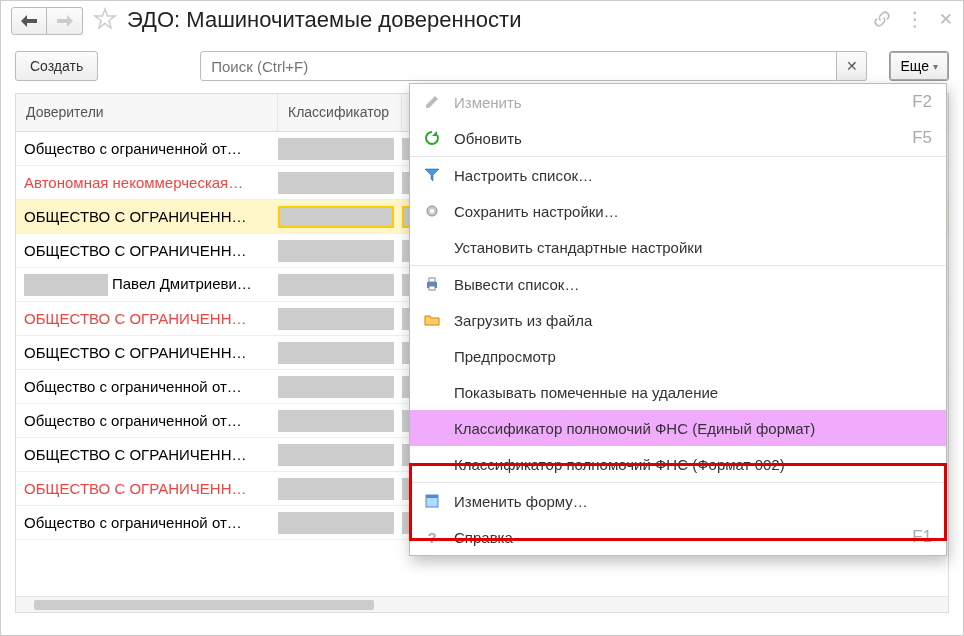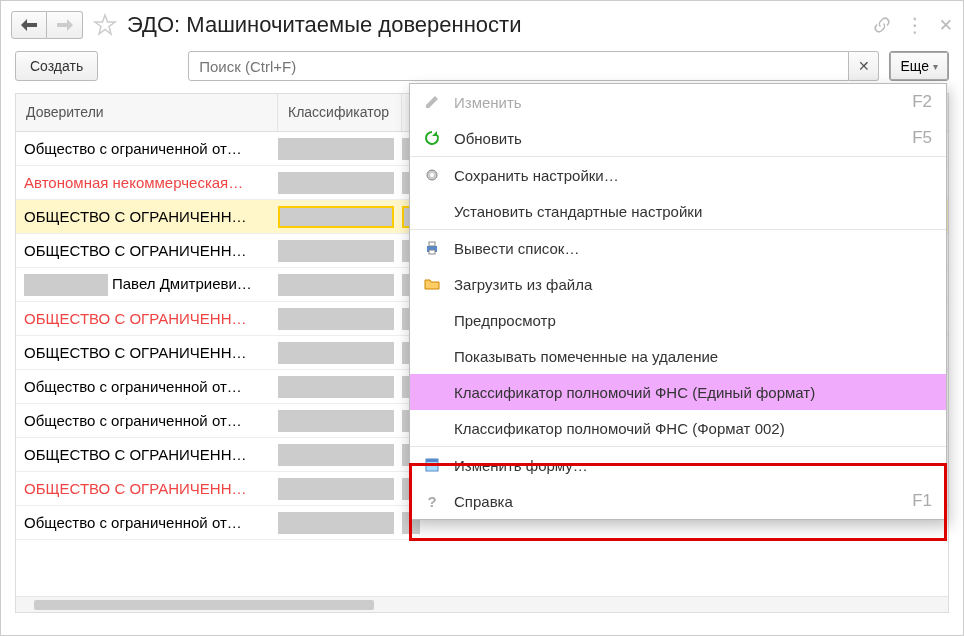--- a/index.html
+++ b/index.html
@@ -1,30 +1,30 @@
 <!DOCTYPE html>
 <html><head>
 <meta charset="utf-8">
 <style>
   * { box-sizing: border-box; font-family: Arial, sans-serif; }
   html, body { margin: 0; padding: 0; width: 964px; height: 636px; background: #fff; overflow: hidden; }
   .window { width: 964px; height: 636px; border: 1px solid #ccc; position: relative; background: #fff; }
 
   
-  .titlebar { display: flex; align-items: center; padding: 6px 10px 2px 10px; height: 44px; }
+  .titlebar { display: flex; align-items: flex-start; padding: 6px 10px 2px 10px; height: 44px; }
   .nav-btns { display: flex; }
   .nav-btn { width: 36px; height: 28px; border: 1px solid #bbb; background: linear-gradient(#fcfcfc,#eee); display:flex; align-items:center; justify-content:center; border-radius:3px; }
   .nav-btn + .nav-btn { border-left: none; border-top-left-radius:0; border-bottom-left-radius:0; }
   .nav-btn:first-child { border-top-right-radius:0; border-bottom-right-radius:0; }
   .star { margin: 0 10px; color: #ccc; }
   .title-text { font-size: 22px; color: #222; flex: 1; white-space: nowrap; overflow: hidden; text-overflow: ellipsis; }
   .title-right { display:flex; align-items:center; gap:14px; color:#aaa; }
 
   
-  .toolbar { display:flex; align-items:center; padding: 6px 14px 6px 14px; gap: 0; }
+  .toolbar { display:flex; align-items:center; padding: 6px 14px 6px 14px; gap: 12px; }
   .btn { height: 30px; border: 1px solid #bbb; background: linear-gradient(#fcfcfc,#eee); border-radius:3px; padding: 0 14px; font-size: 14px; color:#333; display:flex; align-items:center; }
   .search-wrap { flex:1; display:flex; margin: 0 10px 0 90px; align-items: flex-end; }
   .search-input { flex:1; height:30px; border:1px solid #bbb; border-radius:3px 0 0 3px; padding: 0 10px; font-size:15px; color:#999; background:#fff; outline:none; }
   .search-clear { width:30px; height:30px; border:1px solid #bbb; border-left:none; border-radius:0 3px 3px 0; background:linear-gradient(#fcfcfc,#eee); display:flex; align-items:center; justify-content:center; font-size:14px; color:#555; }
   .more-btn { height:30px; border:1px solid #999; background:linear-gradient(#fcfcfc,#eee); border-radius:3px; padding:0 10px; font-size:14px; display:flex; align-items:center; gap:4px; box-shadow: 0 0 0 1px #aaa inset; }
 
   
   .table-wrap { margin: 6px 14px 0 14px; border:1px solid #ddd; height: 520px; position:relative; background:#fff; }
   .thead { display:flex; background:#f7f7f7; border-bottom:1px solid #ddd; height:38px; }
   .th { padding: 10px 10px; font-size:14px; color:#555; border-right:1px solid #e5e5e5; }
@@ -243,20 +243,29 @@
             <path d="M13 1 L13 6 L8 6 Z" fill="#2a2"></path>
           </svg>
         </div>
         <div class="lbl">Обновить</div>
         <div class="sc">F5</div>
       </div>
       <div class="sep"></div>
       <div class="mi">
         <div class="ic">
           <svg width="16" height="16" viewBox="0 0 16 16">
+            <path d="M1 2 L15 2 L9 8 L9 14 L7 12 L7 8 Z" fill="#49e" stroke="#257" stroke-width="0.5"></path>
+          </svg>
+        </div>
+        <div class="lbl">Настроить список…</div>
+        <div class="sc"></div>
+      </div>
+      <div class="mi">
+        <div class="ic">
+          <svg width="16" height="16" viewBox="0 0 16 16">
             <circle cx="8" cy="8" r="5" fill="#ccc" stroke="#888"></circle>
             <circle cx="8" cy="8" r="2" fill="#fff"></circle>
           </svg>
         </div>
         <div class="lbl">Сохранить настройки…</div>
         <div class="sc"></div>
       </div>
       <div class="mi">
         <div class="ic"></div>
         <div class="lbl">Установить стандартные настройки</div>

